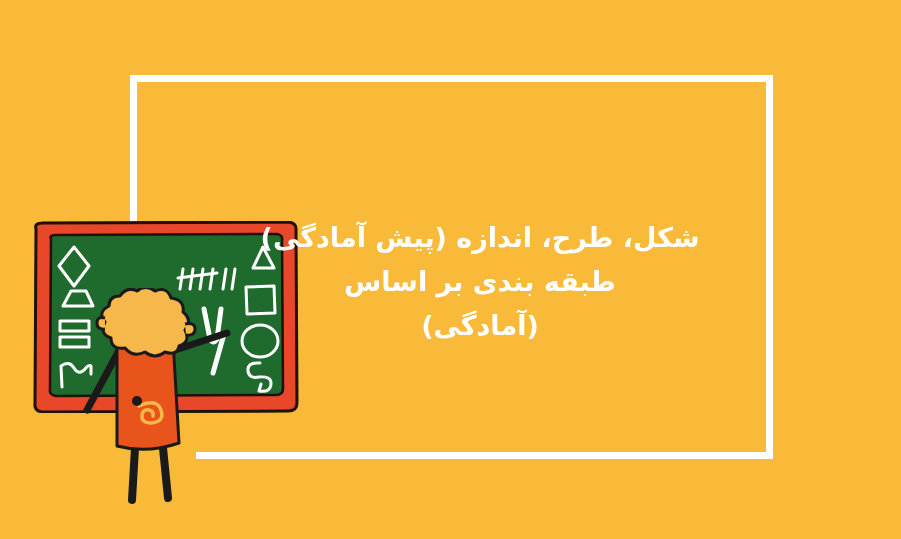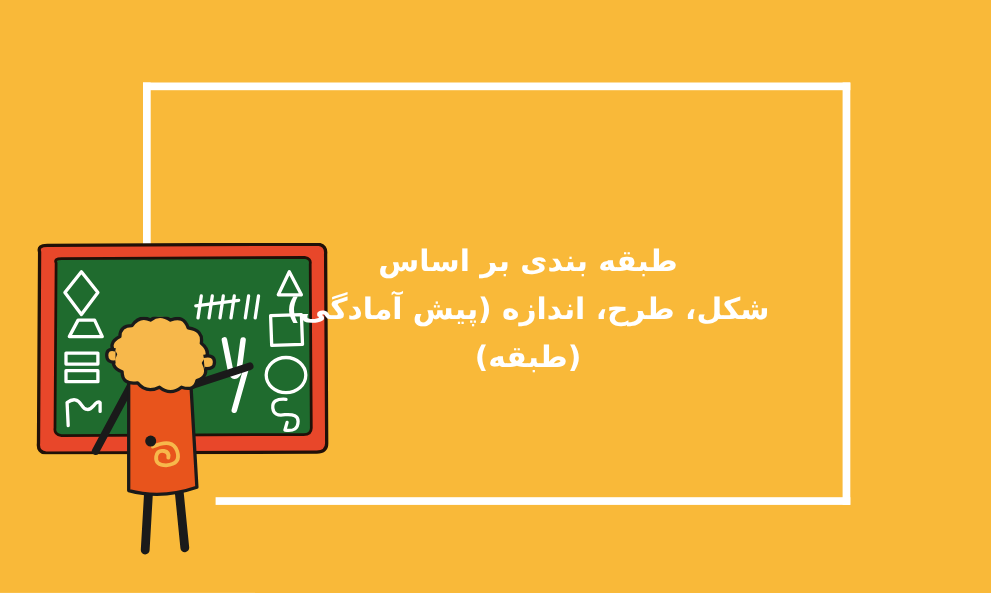--- a/index.html
+++ b/index.html
@@ -138,18 +138,18 @@
       <path d="M45 8 Q52 -2 62 3 Q70 -4 80 3 Q92 -2 96 10 Q110 12 108 24 Q118 32 110 42
                Q116 54 104 58 Q102 68 90 64 Q80 72 70 64 Q58 70 50 60 Q36 62 36 50
                Q24 46 30 34 Q22 24 34 18 Q34 8 45 8 Z" fill="#F7B84B" stroke="#1A1A1A" stroke-width="3" stroke-linejoin="round"></path>
 
       <path d="M30 30 Q22 28 22 35 Q22 42 30 41" fill="#F7B84B" stroke="#1A1A1A" stroke-width="3"></path>
       <path d="M110 36 Q120 34 120 41 Q120 48 111 47" fill="#F7B84B" stroke="#1A1A1A" stroke-width="3"></path>
     </svg>
   </div>
 
   <div id="headline">
+    <span class="line">شکل، طرح، اندازه (پیش آمادگی)</span>
     <span class="line">طبقه بندی بر اساس</span>
-    <span class="line">شکل، طرح، اندازه (پیش آمادگی)</span>
-    <span class="line">(طبقه)</span>
+    <span class="line">(آمادگی)</span>
   </div>
 
 </div>
 
 </body></html>

